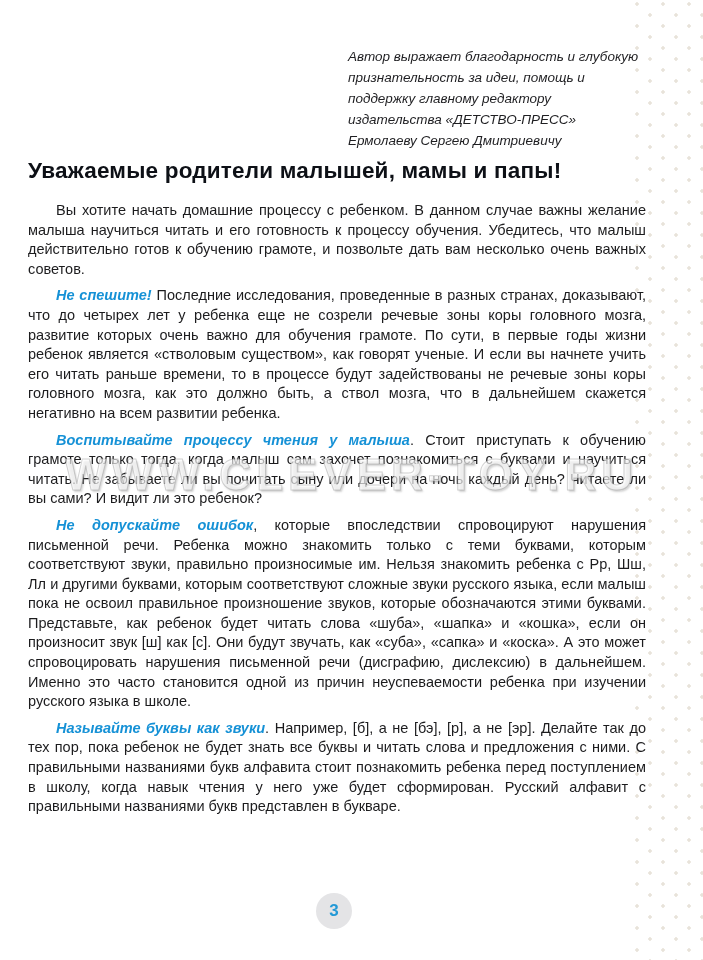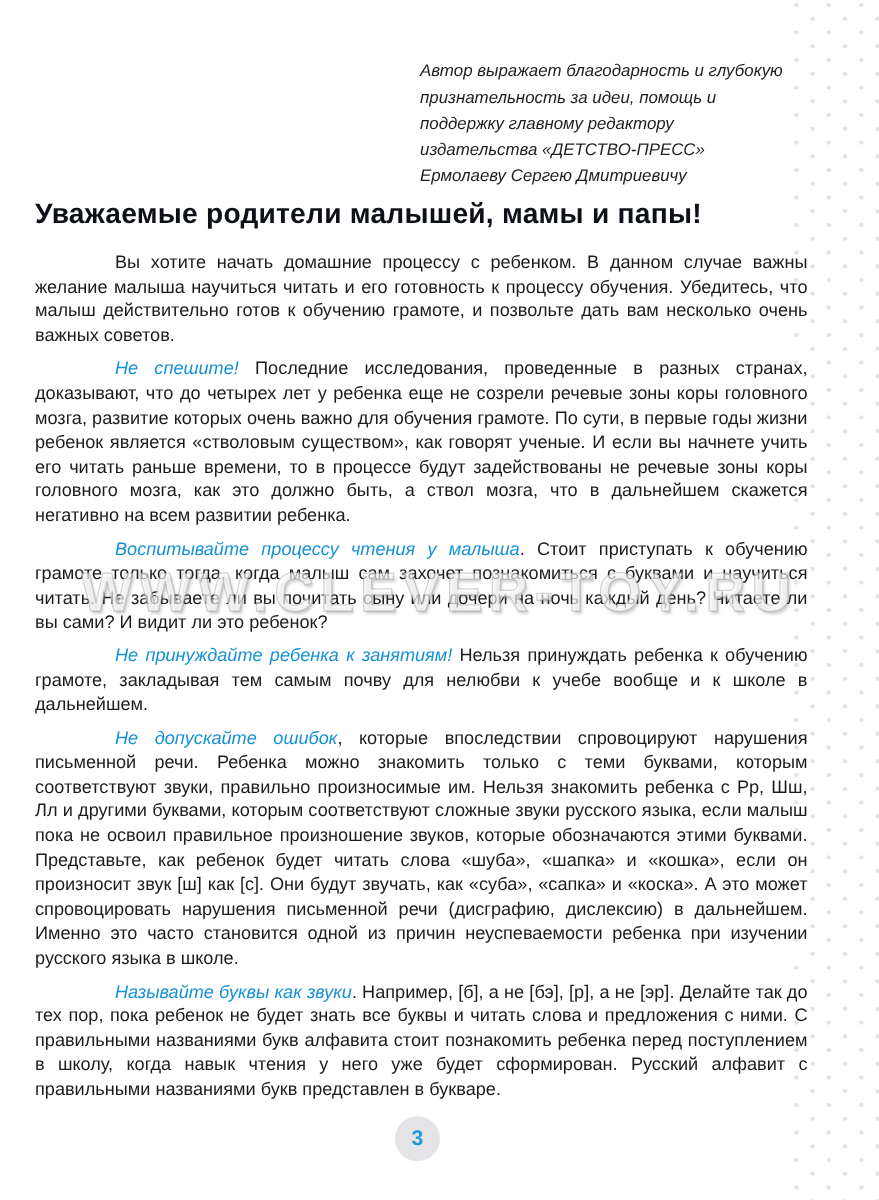--- a/index.html
+++ b/index.html
@@ -18,21 +18,21 @@
     top: 0; right: 0;
     width: 72px; height: 100%;
     background-image:
       radial-gradient(circle, #e8e3da 1.5px, rgba(0,0,0,0) 1.9px),
       radial-gradient(circle, #e8e3da 1.5px, rgba(0,0,0,0) 1.9px);
     background-size: 26px 22px, 26px 22px;
     background-position: 6px 4px, 19px 15px;
   }
   .dedication {
     position: absolute;
-    left: 336px; top: 46px;
+    left: 348px; top: 46px;
     width: 296px;
     font-style: italic;
     font-size: 13.5px;
     line-height: 21px;
     color: #1f1f22;
   }
   .heading {
     position: absolute;
     left: 28px; top: 158px;
     width: 617px;
@@ -50,23 +50,22 @@
   .content p {
     font-size: 14.5px;
     line-height: 19.6px;
     text-align: justify;
     text-indent: 28px;
     margin-bottom: 7px;
     color: #1c1c1e;
   }
   .lead {
     color: #1591d6;
-    font-weight: normal;
+    font-weight: bold;
     font-style: italic;
-    margin-left: 36px;
   }
   .watermark {
     position: absolute;
     left: 0; top: 450px;
     width: 100%;
     text-align: center;
     font-size: 44px;
     font-weight: bold;
     letter-spacing: 5px;
     color: rgba(255,255,255,0.62);
@@ -97,21 +96,20 @@
 <div class="dots"></div>
 
 <div class="dedication">Автор выражает благодарность и глубокую признательность за идеи, помощь и поддержку главному редактору издательства «ДЕТСТВО-ПРЕСС» Ермолаеву Сергею Дмитриевичу</div>
 
 <h1 class="heading">Уважаемые родители малышей, мамы и папы!</h1>
 
 <div class="content">
   <p><span class="lead"></span><span>Вы хотите начать домашние процессу с ребенком. В данном случае важны желание малыша научиться читать и его готовность к процессу обучения. Убедитесь, что малыш действительно готов к обучению грамоте, и позвольте дать вам несколько очень важных советов.</span></p>
   <p><span class="lead">Не спешите!</span><span> Последние исследования, проведенные в разных странах, доказывают, что до четырех лет у ребенка еще не созрели речевые зоны коры головного мозга, развитие которых очень важно для обучения грамоте. По сути, в первые годы жизни ребенок является «стволовым существом», как говорят ученые. И если вы начнете учить его читать раньше времени, то в процессе будут задействованы не речевые зоны коры головного мозга, как это должно быть, а ствол мозга, что в дальнейшем скажется негативно на всем развитии ребенка.</span></p>
   <p><span class="lead">Воспитывайте процессу чтения у малыша</span><span>. Стоит приступать к обучению грамоте только тогда, когда малыш сам захочет познакомиться с буквами и научиться читать. Не забываете ли вы почитать сыну или дочери на ночь каждый день? Читаете ли вы сами? И видит ли это ребенок?</span></p>
-  <p><span class="lead">Не принуждайте ребенка к занятиям!</span><span> Нельзя принуждать ребенка к обучению грамоте, закладывая тем самым почву для нелюбви к учебе вообще и к школе в дальнейшем.</span></p>
   <p><span class="lead">Не допускайте ошибок</span><span>, которые впоследствии спровоцируют нарушения письменной речи. Ребенка можно знакомить только с теми буквами, которым соответствуют звуки, правильно произносимые им. Нельзя знакомить ребенка с Рр, Шш, Лл и другими буквами, которым соответствуют сложные звуки русского языка, если малыш пока не освоил правильное произношение звуков, которые обозначаются этими буквами. Представьте, как ребенок будет читать слова «шуба», «шапка» и «кошка», если он произносит звук [ш] как [с]. Они будут звучать, как «суба», «сапка» и «коска». А это может спровоцировать нарушения письменной речи (дисграфию, дислексию) в дальнейшем. Именно это часто становится одной из причин неуспеваемости ребенка при изучении русского языка в школе.</span></p>
   <p><span class="lead">Называйте буквы как звуки</span><span>. Например, [б], а не [бэ], [р], а не [эр]. Делайте так до тех пор, пока ребенок не будет знать все буквы и читать слова и предложения с ними. С правильными названиями букв алфавита стоит познакомить ребенка перед поступлением в школу, когда навык чтения у него уже будет сформирован. Русский алфавит с правильными названиями букв представлен в букваре.</span></p>
 </div>
 
 <div class="watermark">WWW.CLEVER-TOY.RU</div>
 
 <div class="page-badge">
   <span>3</span>
 </div>
 

